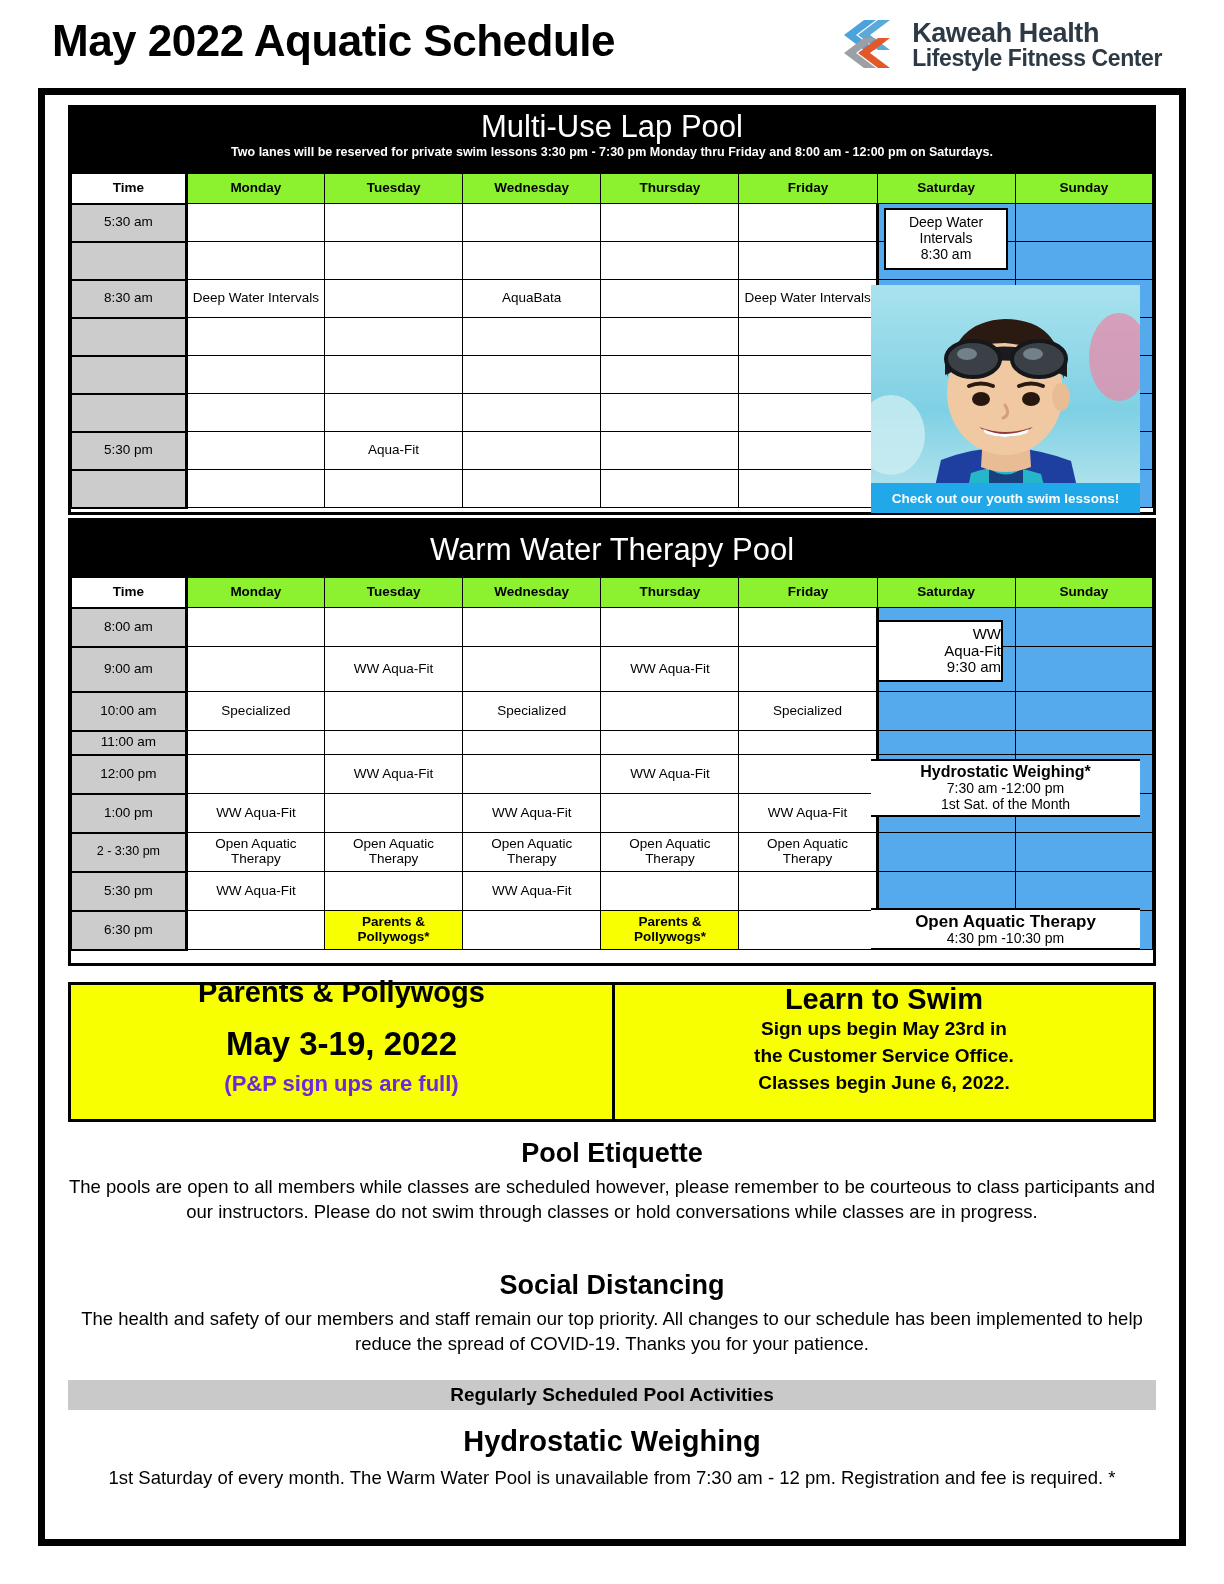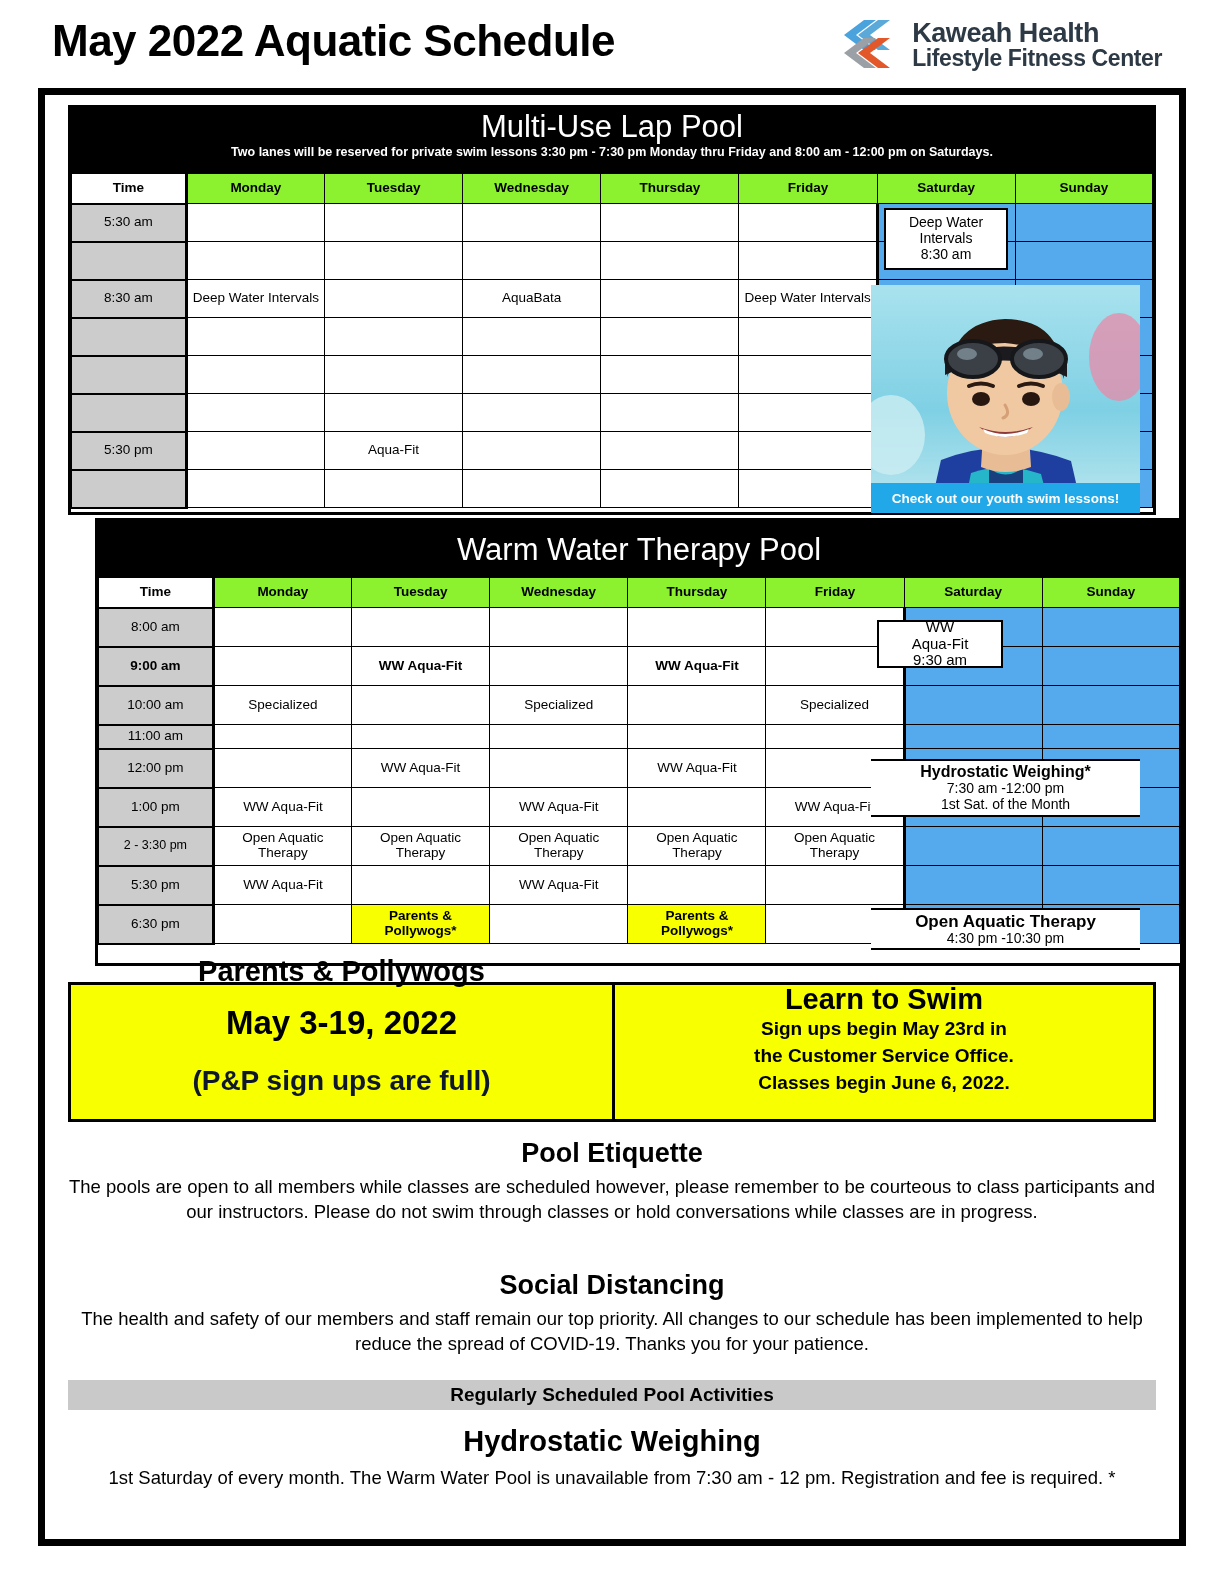--- a/index.html
+++ b/index.html
@@ -105,21 +105,21 @@
     position:absolute;display:flex;border:3px solid #000;box-sizing:border-box;
   }
   .promo{
     background:#f7ff00;box-sizing:border-box;text-align:center;
     display:flex;flex-direction:column;justify-content:flex-end;align-items:center;
     padding:22px 8px;
   }
   .promo + .promo{border-left:3px solid #000;}
   .promo h3{margin:0;font-size:29px;font-weight:bold;line-height:1.15;}
   .promo .l2{font-size:33px;font-weight:bold;line-height:1.3;margin-top:14px;}
-  .promo .red{color:#0f172a;font-size:28px;font-weight:bold;margin-top:20px;}
+  .promo .red{color:#6d28d9;font-size:22px;font-weight:bold;margin-top:5px;}
   .promo .sm{font-size:19px;font-weight:bold;line-height:1.42;}
 
   
   .sec{position:absolute;left:0;width:1134px;text-align:center;}
   .sec h2{margin:0;font-size:27px;font-weight:bold;}
   .sec p{margin:0;font-size:18.5px;line-height:1.33;padding:0 22px;}
   .graybar{
     position:absolute;background:#c9c9c9;text-align:right;
     font-size:19px;font-weight:bold;box-sizing:border-box;
     display:flex;align-items:center;justify-content:center;
@@ -306,21 +306,21 @@
       <path d="M148 101 Q160 96 172 101" stroke="#2a1a12" stroke-width="4" fill="none" stroke-linecap="round"></path>
 
       <path d="M134 120 Q140 130 132 133" stroke="#d5a078" stroke-width="3" fill="none" stroke-linecap="round"></path>
 
       <path d="M108 142 Q134 162 162 142 Q134 152 108 142 Z" fill="#8c3a3a"></path>
       <path d="M112 144 Q134 154 158 144 L156 148 Q134 156 114 148 Z" fill="#ffffff"></path>
     </svg>
     <div class="photo-cap">Check out our youth swim lessons!</div>
   </div>
 
-  <div class="sched" id="ww-sched" style="left:68px;top:518px;width:1088px;height:448px;margin-left:27px;">
+  <div class="sched" id="ww-sched" style="left:68px;top:518px;width:1088px;height:448px;">
     <div class="band" style="height:56px;display:flex;align-items:center;justify-content:center;">
       <div class="band-title">Warm Water Therapy Pool</div>
     </div>
     <table class="grid" id="ww-table">
         <colgroup>
           <col style="width: 113px;">
           <col style="width: 136px;">
           <col style="width: 136px;">
           <col style="width: 136px;">
           <col style="width: 136px;">
@@ -344,21 +344,21 @@
           <tr style="height: 39px;">
             <td class="tcell">8:00 am</td>
             <td></td>
             <td></td>
             <td></td>
             <td></td>
             <td></td>
             <td class="bluecol"></td>
             <td class="bluecol2"></td>
           </tr>
-          <tr style="height: 39px; font-weight: bold;">
+          <tr style="height: 45px;">
             <td class="tcell">9:00 am</td>
             <td></td>
             <td>WW Aqua-Fit</td>
             <td></td>
             <td>WW Aqua-Fit</td>
             <td></td>
             <td class="bluecol"></td>
             <td class="bluecol2"></td>
           </tr>
           <tr style="height: 39px;">
@@ -428,21 +428,21 @@
             <td></td>
             <td class="ycell">Parents &amp; Pollywogs*</td>
             <td></td>
             <td class="bluecol"></td>
             <td class="bluecol2"></td>
           </tr>
         </tbody>
       </table>
   </div>
 
-  <div class="ov" style="left:877px;top:620px;width:126px;height:48px;font-size:15px;">
+  <div class="ov" style="left:877px;top:620px;width:126px;height:62px;font-size:15px;align-items:flex-end;">
     <div>WW</div>
     <div>Aqua-Fit</div>
     <div>9:30 am</div>
   </div>
 
   <div class="ov" style="left:871px;top:759px;width:269px;height:58px;border-left:none;border-right:none;">
     <div style="font-size:16px;font-weight:bold;">Hydrostatic Weighing*</div>
     <div style="font-size:14px;">7:30 am -12:00 pm</div>
     <div style="font-size:14px;">1st Sat. of the Month</div>
   </div>

